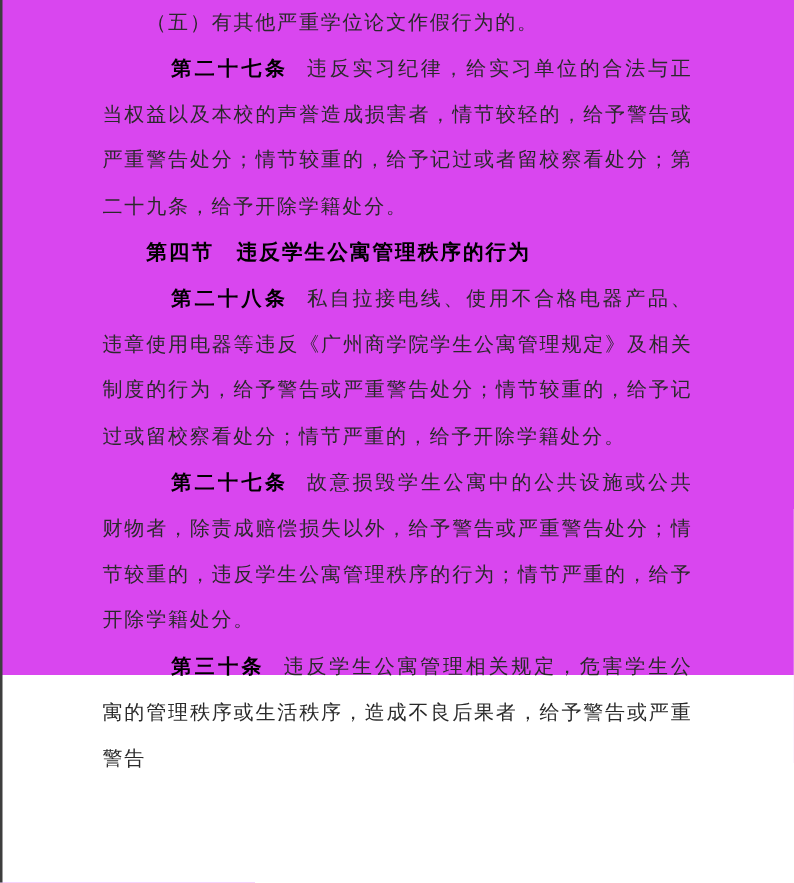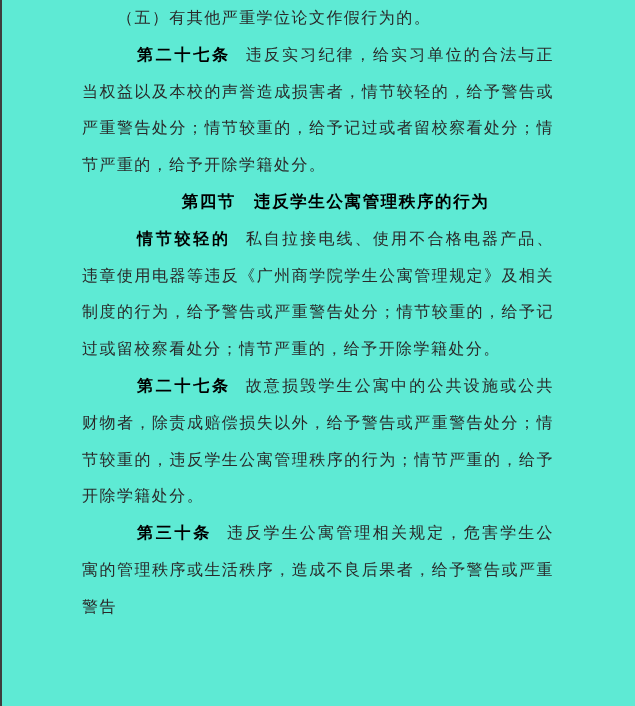--- a/index.html
+++ b/index.html
@@ -12,22 +12,22 @@
     height: 706px;
     overflow: hidden;
     position: relative;
     font-family: "DejaVu Serif", "Liberation Serif", serif;
   }
   .page {
     position: absolute;
     left: 0;
     top: 0;
     width: 635px;
-    height: 706px;
-    background: #5eead4;
+    height: 540px;
+    background: #d946ef;
   }
   .left-edge {
     position: absolute;
     left: 0;
     top: 0;
     width: 2px;
     height: 706px;
     background: #3e3e3e;
   }
   .content {
@@ -49,41 +49,41 @@
   .term {
     font-weight: bold;
     color: #000000;
     margin-right: 15px;
     letter-spacing: 2px;
     margin-left: 20px;
   }
   .section-heading {
     margin: 9px 0 1px 0;
     text-indent: 0;
-    text-align: center;
+    text-align: left;
     font-size: 16.5px;
     font-weight: bold;
     color: #000000;
     letter-spacing: 1.6px;
   }
 </style>
 </head>
 <body>
 
 <div class="page">
   <div class="left-edge"></div>
   <div class="content">
 
     <p><span>（五）有其他严重学位论文作假行为的。</span></p>
 
 
-    <p><span class="term">第二十七条</span><span>违反实习纪律，给实习单位的合法与正当权益以及本校的声誉造成损害者，情节较轻的，给予警告或严重警告处分；情节较重的，给予记过或者留校察看处分；情节严重的，给予开除学籍处分。</span></p>
+    <p><span class="term">第二十七条</span><span>违反实习纪律，给实习单位的合法与正当权益以及本校的声誉造成损害者，情节较轻的，给予警告或严重警告处分；情节较重的，给予记过或者留校察看处分；第二十九条，给予开除学籍处分。</span></p>
 
     <p class="section-heading">第四节　违反学生公寓管理秩序的行为</p>
 
-    <p><span class="term">情节较轻的</span><span>私自拉接电线、使用不合格电器产品、违章使用电器等违反《广州商学院学生公寓管理规定》及相关制度的行为，给予警告或严重警告处分；情节较重的，给予记过或留校察看处分；情节严重的，给予开除学籍处分。</span></p>
+    <p><span class="term">第二十八条</span><span>私自拉接电线、使用不合格电器产品、违章使用电器等违反《广州商学院学生公寓管理规定》及相关制度的行为，给予警告或严重警告处分；情节较重的，给予记过或留校察看处分；情节严重的，给予开除学籍处分。</span></p>
 
     <p><span class="term">第二十七条</span><span>故意损毁学生公寓中的公共设施或公共财物者，除责成赔偿损失以外，给予警告或严重警告处分；情节较重的，违反学生公寓管理秩序的行为；情节严重的，给予开除学籍处分。</span></p>
 
     <p><span class="term">第三十条</span><span>违反学生公寓管理相关规定，危害学生公寓的管理秩序或生活秩序，造成不良后果者，给予警告或严重警告</span></p>
 
   </div>
 </div>
 
 </body></html>

